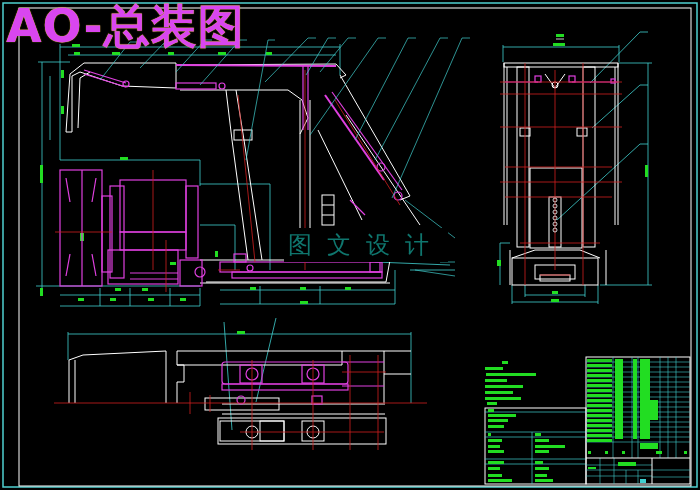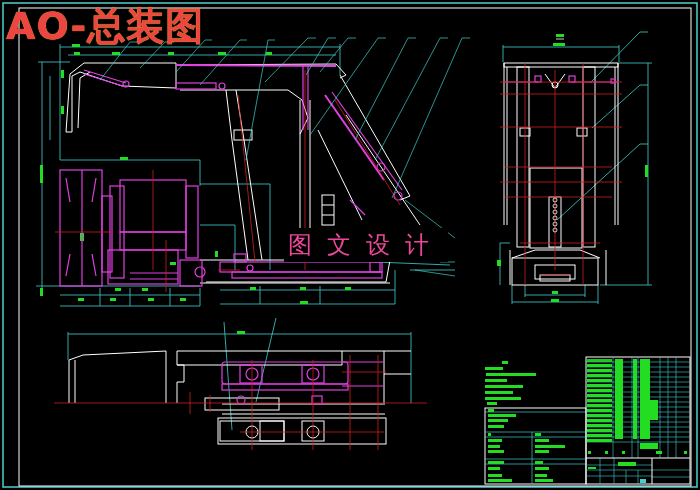--- a/index.html
+++ b/index.html
@@ -1,24 +1,24 @@
 <!DOCTYPE html>
 <html><head>
 <meta charset="utf-8">
 <style>
   html, body { margin: 0; padding: 0; background: #000; }
   body { width: 700px; height: 490px; overflow: hidden; position: relative; font-family: "DejaVu Sans", sans-serif; }
   #canvas { position: absolute; left: 0; top: 0; width: 700px; height: 490px; }
   .title {
-    position: absolute; left: 6px; top: 4px; font-size: 38px; font-weight: bold;
-    color: #ef4444; letter-spacing: 1px; line-height: 44px;
+    position: absolute; left: 6px; top: 4px; font-size: 46px; font-weight: bold;
+    color: #d946ef; letter-spacing: 1px; line-height: 44px;
     font-family: "DejaVu Sans", sans-serif; text-shadow: 0 0 1px #ffff00;
   }
   .watermark {
-    position: absolute; left: 284px; top: 228px; font-size: 24px; color: #ec4899;
+    position: absolute; left: 284px; top: 228px; font-size: 24px; color: #0f766e;
     letter-spacing: 15px; background: #000; padding: 2px 4px; line-height: 30px;
     font-family: "DejaVu Serif", serif;
   }
 </style>
 </head>
 <body>
 
 <svg id="canvas" viewBox="0 0 700 490" xmlns="http://www.w3.org/2000/svg">
 
   <rect x="3" y="3" width="694" height="484" fill="none" stroke="#4fd0d0" stroke-width="1.5"></rect>

